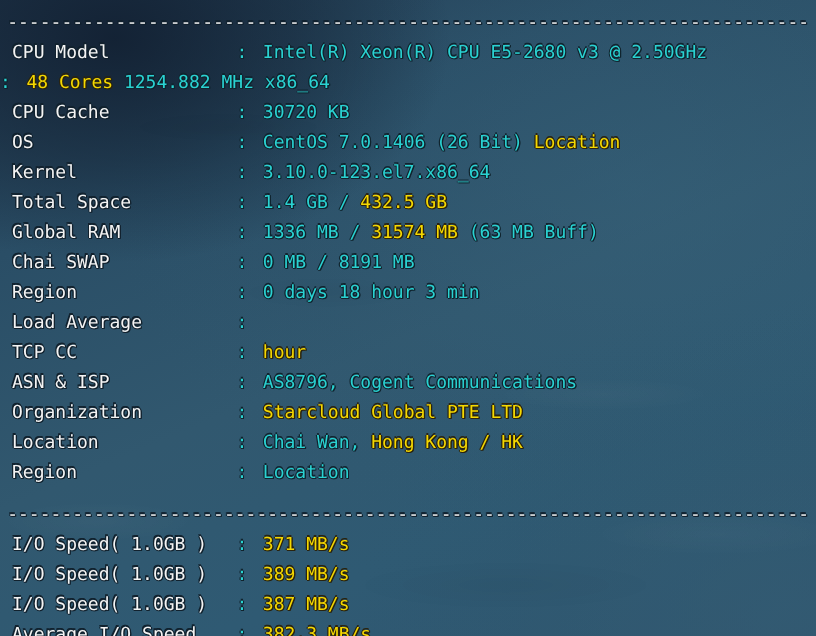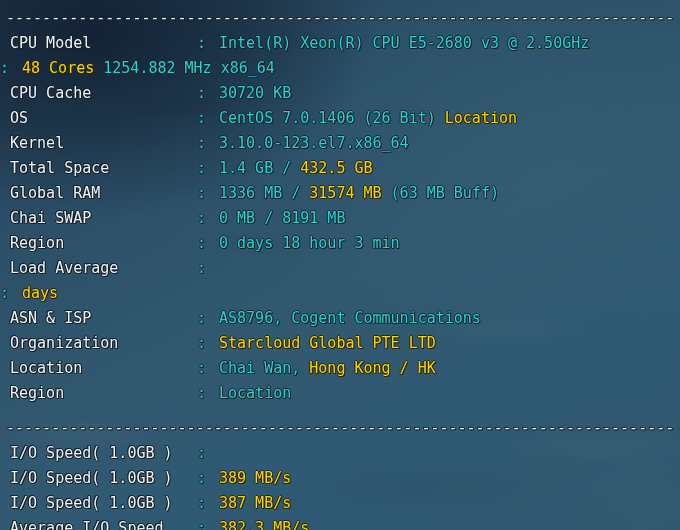--- a/index.html
+++ b/index.html
@@ -171,22 +171,23 @@
         <div class="row">
           <span class="label">Region</span>
           <span class="colon">:</span>
           <span class="value"><span class="c">0 days 18 hour 3 min</span></span>
         </div>
         <div class="row">
           <span class="label">Load Average</span>
           <span class="colon">:</span>
         </div>
         <div class="row">
-          <span class="colon">:</span>
-          <span class="value"><span class="y">days</span></span>
+          <span class="label">TCP CC</span>
+          <span class="colon">:</span>
+          <span class="value"><span class="y">hour</span></span>
         </div>
         <div class="row">
           <span class="label">ASN &amp; ISP</span>
           <span class="colon">:</span>
           <span class="value"><span class="c">AS8796, Cogent Communications</span></span>
         </div>
         <div class="row">
           <span class="label">Organization</span>
           <span class="colon">:</span>
           <span class="value"><span class="y">Starcloud Global PTE LTD</span></span>
@@ -206,20 +207,21 @@
     <div class="spacer"></div>
 
     <div class="rule">
       <span class="dashes">----------------------------------------------------------------------------------</span>
     </div>
 
     <div id="io-results-rows">
         <div class="row">
           <span class="label">I/O Speed( 1.0GB )</span>
           <span class="colon">:</span>
+          <span class="value"><span class="y">371 MB/s</span></span>
         </div>
         <div class="row">
           <span class="label">I/O Speed( 1.0GB )</span>
           <span class="colon">:</span>
           <span class="value"><span class="y">389 MB/s</span></span>
         </div>
         <div class="row">
           <span class="label">I/O Speed( 1.0GB )</span>
           <span class="colon">:</span>
           <span class="value"><span class="y">387 MB/s</span></span>

